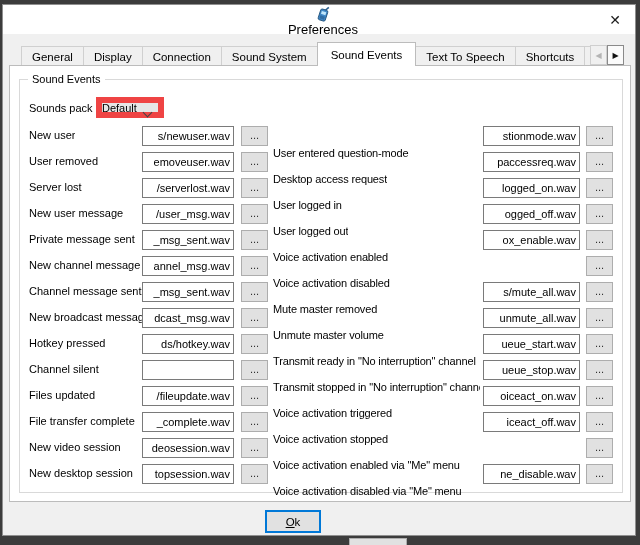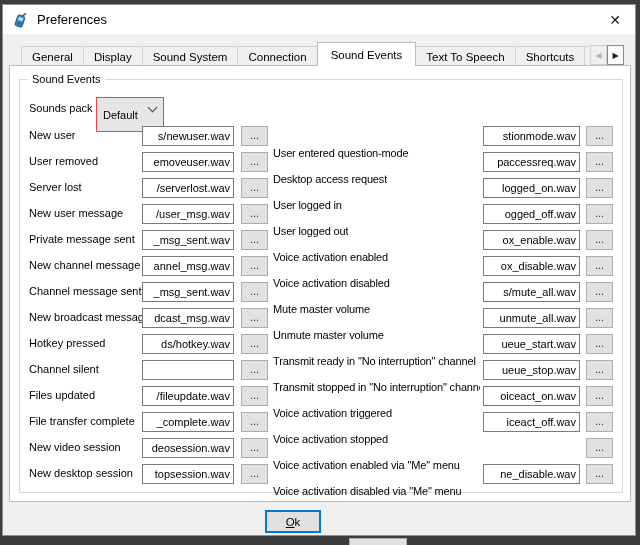--- a/index.html
+++ b/index.html
@@ -9,21 +9,21 @@
     font-family:"Liberation Sans", sans-serif;
     -webkit-font-smoothing:antialiased;
   }
   .window{
     position:absolute;left:2px;top:4px;width:634px;height:532px;
     background:#f0f0f0;border:1px solid #8f8f8f;box-sizing:border-box;
   }
   
   .titlebar{
     position:absolute;left:0;top:0;right:0;height:29px;background:#ffffff;
-    display:flex;align-items:center;
+    display:flex;align-items:center;flex-direction:column;
   }
   .app-icon{margin-left:9px;width:17px;height:17px;flex:0 0 auto;}
   .title-text{margin-left:8px;font-size:13px;color:#000;}
   .close-btn{
     position:absolute;right:0;top:0;width:40px;height:29px;
     display:flex;align-items:center;justify-content:center;
     font-size:14px;color:#1a1a1a;cursor:default;
   }
   
   .tabbar{
@@ -57,23 +57,23 @@
     border:1px solid #d9d9d9;box-sizing:border-box;z-index:2;
   }
   .group-title{
     position:absolute;left:8px;top:-7px;background:#ffffff;padding:0 4px;
     font-size:11px;color:#000;white-space:nowrap;
   }
   .sounds-pack-label{
     position:absolute;left:26px;top:97px;font-size:11px;color:#000;z-index:3;
   }
   .combo{
-    position:absolute;left:93px;top:92px;width:68px;height:35px;box-sizing:border-box;
-    background:#e6e6e6;border:1px solid #ef4444;z-index:3;
-    display:flex;align-items:center;font-size:11px;color:#000;padding-left:6px;
+    position:absolute;left:93px;top:92px;width:68px;height:21px;box-sizing:border-box;
+    background:#e6e6e6;border:6px solid #ef4444;z-index:3;
+    display:flex;align-items:center;font-size:11px;color:#000;
   }
   .combo .chevron{
     position:absolute;right:7px;top:6px;width:6px;height:6px;
     border-right:1.4px solid #444;border-bottom:1.4px solid #444;
     transform:rotate(45deg);
   }
   
   .col{position:absolute;top:119px;z-index:3;}
   .col-left{left:26px;width:242px;}
   .col-right{left:270px;width:342px;}
@@ -126,23 +126,23 @@
         <span>✕</span>
       </span>
   </div>
 
   <div class="tabbar">
 
       <span class="tab" data-selected="false">General</span>
 
       <span class="tab" data-selected="false">Display</span>
 
+      <span class="tab" data-selected="false">Connection</span>
+
       <span class="tab" data-selected="false">Sound System</span>
-
-      <span class="tab" data-selected="false">Connection</span>
 
       <span class="tab" data-selected="true">Sound Events</span>
 
       <span class="tab" data-selected="false">Text To Speech</span>
 
       <span class="tab" data-selected="false">Shortcuts</span>
 
       <span class="tab" data-selected="false">Video</span>
     </div>
   <span class="tab-scroll left">
@@ -278,26 +278,25 @@
       </div>
 
       <div class="row">
         <span class="lbl">Voice activation enabled</span>
         <input class="field" type="text" value="ox_enable.wav" style="">
         <span class="browse">...</span>
       </div>
 
       <div class="row">
         <span class="lbl">Voice activation disabled</span>
-        <input class="field" type="text" value="ox_disable.wav" style="">
-        <span class="browse">...</span>
-      </div>
-
-      <div class="row">
-        <span class="lbl">Mute master volume</span>
+        <span class="browse">...</span>
+      </div>
+
+      <div class="row">
+        <span class="lbl">Mute master removed</span>
         <input class="field" type="text" value="s/mute_all.wav" style="">
         <span class="browse">...</span>
       </div>
 
       <div class="row">
         <span class="lbl">Unmute master volume</span>
         <input class="field" type="text" value="unmute_all.wav" style="">
         <span class="browse">...</span>
       </div>
 

